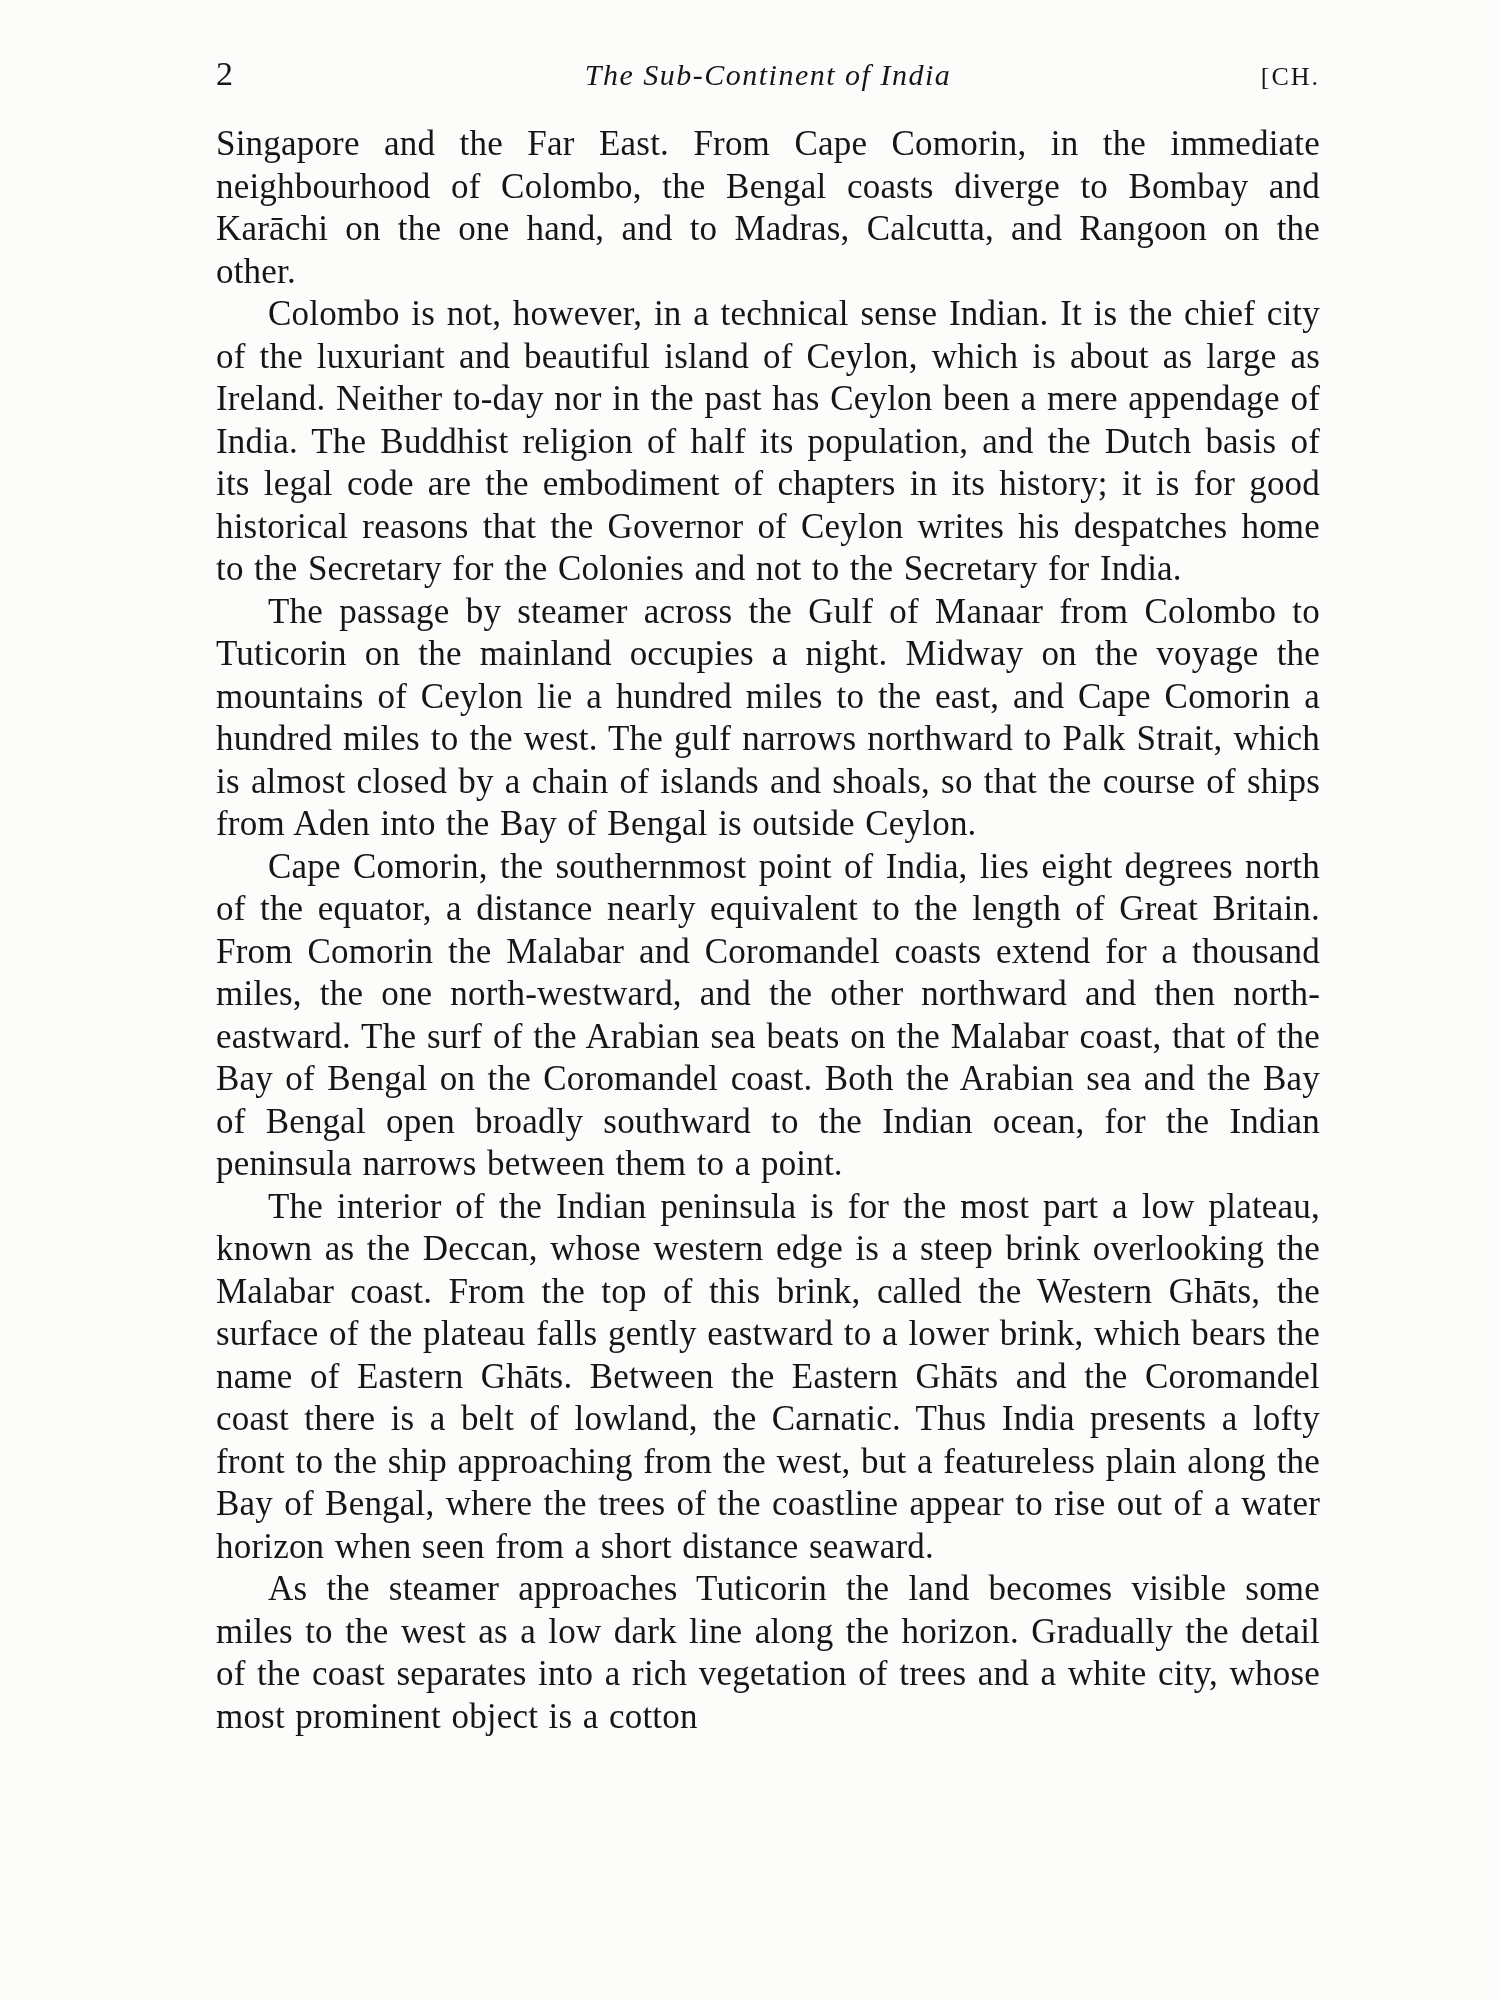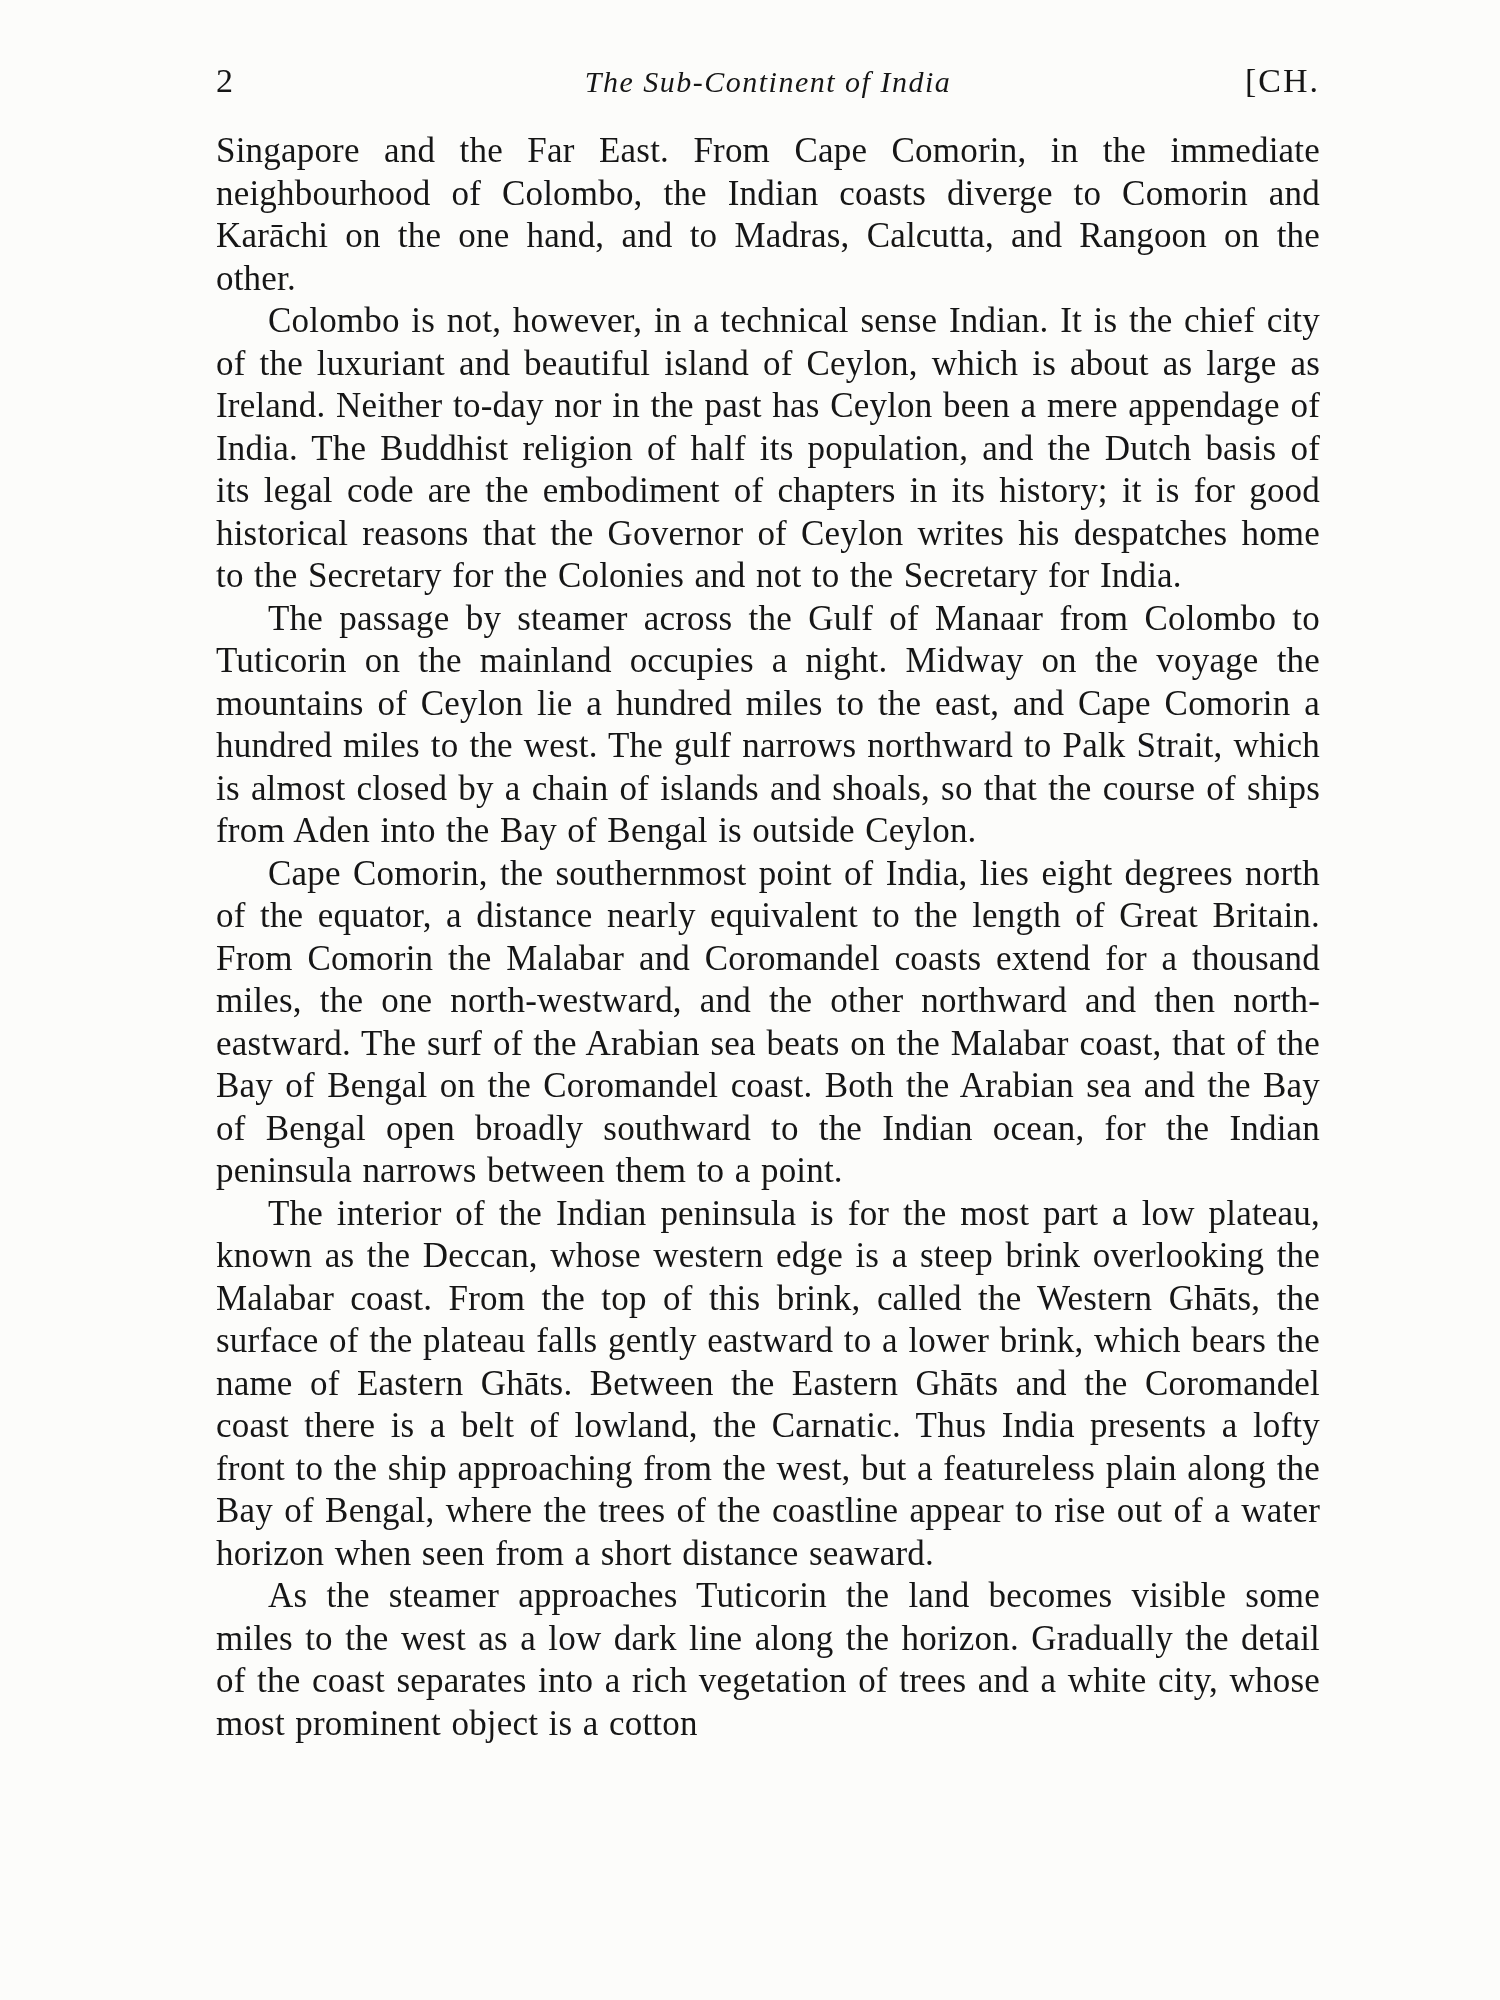--- a/index.html
+++ b/index.html
@@ -26,21 +26,21 @@
     justify-self: start;
     letter-spacing: 1px;
   }
   .title {
     font-size: 30px;
     font-style: italic;
     letter-spacing: 1.5px;
     white-space: nowrap;
   }
   .chmark {
-    font-size: 34px;
+    font-size: 26px;
     justify-self: end;
     letter-spacing: 2px;
     margin-top: 12px;
   }
   .bodytext p {
     font-size: 35px;
     line-height: 42.5px;
     text-align: justify;
     text-indent: 52px;
     letter-spacing: 0.2px;
@@ -51,20 +51,20 @@
 </head>
 <body>
 
 <div class="page">
   <div class="header">
     <span class="pagenum">2</span>
     <span class="title">The Sub-Continent of India</span>
     <span class="chmark">[CH.</span>
   </div>
   <div class="bodytext">
-    <p class="noindent">Singapore and the Far East. From Cape Comorin, in the immediate neighbourhood of Colombo, the Indian coasts diverge to Comorin and Karāchi on the one hand, and to Madras, Calcutta, and Rangoon on the other.</p>
+    <p class="noindent">Singapore and the Far East. From Cape Comorin, in the immediate neighbourhood of Colombo, the Bengal coasts diverge to Bombay and Karāchi on the one hand, and to Madras, Calcutta, and Rangoon on the other.</p>
     <p>Colombo is not, however, in a technical sense Indian. It is the chief city of the luxuriant and beautiful island of Ceylon, which is about as large as Ireland. Neither to-day nor in the past has Ceylon been a mere appendage of India. The Buddhist religion of half its population, and the Dutch basis of its legal code are the embodiment of chapters in its history; it is for good historical reasons that the Governor of Ceylon writes his despatches home to the Secretary for the Colonies and not to the Secretary for India.</p>
     <p>The passage by steamer across the Gulf of Manaar from Colombo to Tuticorin on the mainland occupies a night. Midway on the voyage the mountains of Ceylon lie a hundred miles to the east, and Cape Comorin a hundred miles to the west. The gulf narrows northward to Palk Strait, which is almost closed by a chain of islands and shoals, so that the course of ships from Aden into the Bay of Bengal is outside Ceylon.</p>
     <p>Cape Comorin, the southernmost point of India, lies eight degrees north of the equator, a distance nearly equivalent to the length of Great Britain. From Comorin the Malabar and Coromandel coasts extend for a thousand miles, the one north-westward, and the other northward and then north-eastward. The surf of the Arabian sea beats on the Malabar coast, that of the Bay of Bengal on the Coromandel coast. Both the Arabian sea and the Bay of Bengal open broadly southward to the Indian ocean, for the Indian peninsula narrows between them to a point.</p>
     <p>The interior of the Indian peninsula is for the most part a low plateau, known as the Deccan, whose western edge is a steep brink overlooking the Malabar coast. From the top of this brink, called the Western Ghāts, the surface of the plateau falls gently eastward to a lower brink, which bears the name of Eastern Ghāts. Between the Eastern Ghāts and the Coromandel coast there is a belt of lowland, the Carnatic. Thus India presents a lofty front to the ship approaching from the west, but a featureless plain along the Bay of Bengal, where the trees of the coastline appear to rise out of a water horizon when seen from a short distance seaward.</p>
     <p>As the steamer approaches Tuticorin the land becomes visible some miles to the west as a low dark line along the horizon. Gradually the detail of the coast separates into a rich vegetation of trees and a white city, whose most prominent object is a cotton</p>
   </div>
 </div>
 
 </body></html>

